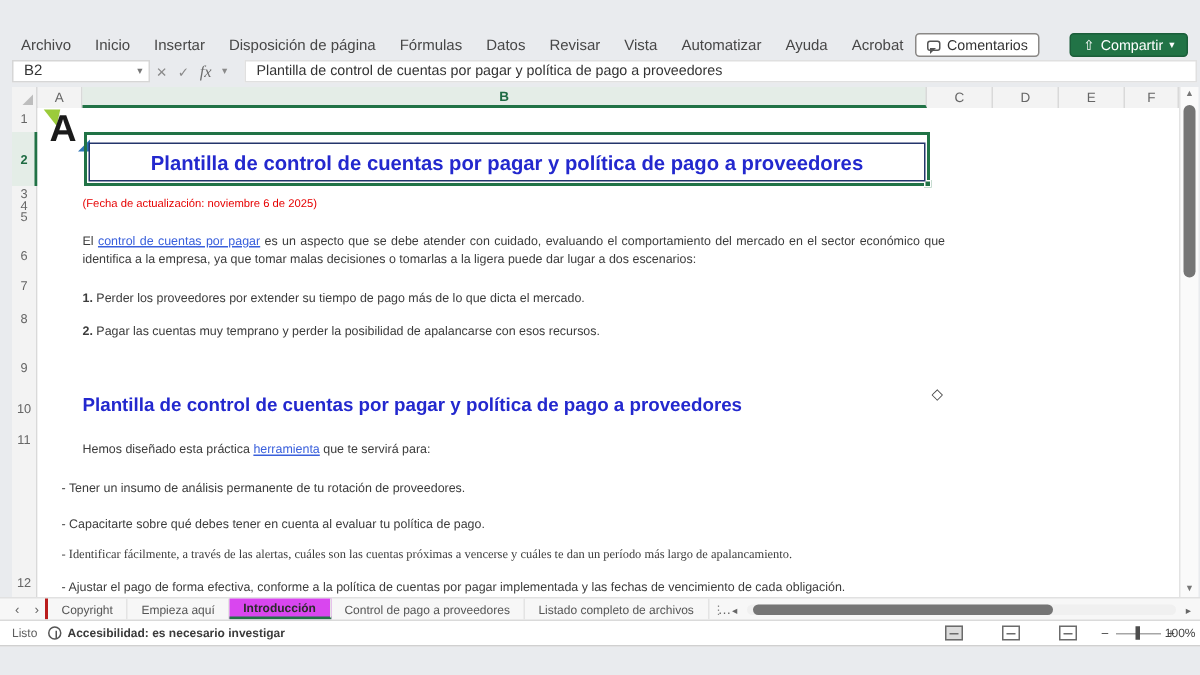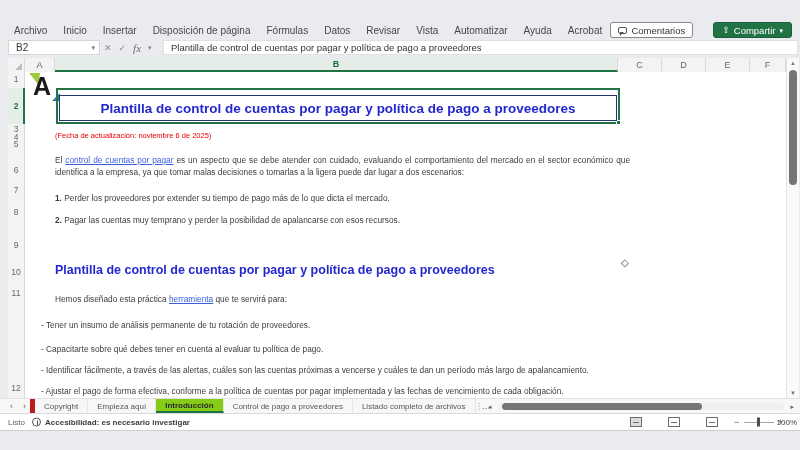--- a/index.html
+++ b/index.html
@@ -73,22 +73,22 @@
   
   .vscroll{left:786px;top:58px;width:13px;height:340px;background:#FAFAFA;border-left:1px solid #E3E3E3;}
   .vscroll .arr{position:absolute;left:0;width:100%;text-align:center;font-size:6px;color:#777;}
   .vthumb{position:absolute;left:2px;top:12px;width:8px;height:115px;background:#757575;border-radius:4px;}
 
   
   .tabbar{left:0;top:398px;width:800px;height:15px;background:#F7F7F7;border-top:1px solid #E1E1E1;
     display:flex;align-items:stretch;font-size:8px;color:#555;}
   .tabnav{display:flex;align-items:center;padding:0 4px 0 10px;gap:10px;font-size:9px;color:#666;}
   .sheet-tab{display:flex;align-items:center;padding:0 9px;border-right:1px solid #E4E4E4;white-space:nowrap;cursor:pointer;}
-  .sheet-tab.first{border-left:5px solid #b91c1c;}
-  .sheet-tab.active{background:#84cc16;font-weight:bold;color:#2B2B2B;border-bottom:2px solid var(--excel-green);}
+  .sheet-tab.first{border-left:2px solid #b91c1c;}
+  .sheet-tab.active{background:#d946ef;font-weight:bold;color:#2B2B2B;border-bottom:2px solid var(--excel-green);}
   .tab-extra{display:flex;align-items:center;padding:0 6px;color:#666;font-size:9px;}
   .kebab{position:absolute;left:475px;top:0;height:15px;display:flex;align-items:center;font-size:8px;color:#888;}
   .harr{position:absolute;top:0;height:15px;display:flex;align-items:center;font-size:7px;color:#666;}
   .htrack{position:absolute;left:498px;top:4px;width:286px;height:7px;background:#F0F0F0;border-radius:4px;}
   .hthumb{position:absolute;left:4px;top:0;width:200px;height:7px;background:#757575;border-radius:4px;}
 
   
   .statusbar{left:0;top:413px;width:800px;height:18px;background:#ffffff;border-top:1px solid #DADADA;border-bottom:1px solid #D0D0D0;}
   .status-mode{position:absolute;left:8px;top:50%;transform:translateY(-50%);font-size:8px;color:#5E5E5E;}
   .acc-wrap{position:absolute;left:32px;top:50%;transform:translateY(-50%);display:flex;align-items:center;gap:4px;}
@@ -194,21 +194,21 @@
   <div class="abs para" style="top:143px"><span class="num-b">2.</span><span> Pagar las cuentas muy temprano y perder la posibilidad de apalancarse con esos recursos.</span></div>
 
 
   <div class="abs sec-heading" style="top: 191px;">Plantilla de control de cuentas por pagar y política de pago a proveedores</div>
 
   <div class="abs para" style="top:222px"><span>Hemos diseñado esta práctica </span><span class="link">herramienta</span><span> que te servirá para:</span></div>
 
   <div id="bullet-list">
       <div class="bullet" style="top: 248px;">- Tener un insumo de análisis permanente de tu rotación de proveedores.</div>
       <div class="bullet" style="top: 272px;">- Capacitarte sobre qué debes tener en cuenta al evaluar tu política de pago.</div>
-      <div class="bullet" style="top: 293px;">- Identificar fácilmente, a través de las alertas, cuáles son las cuentas próximas a vencerse y cuáles te dan un período más largo de apalancamiento.</div>
+      <div class="bullet" style="top: 293px; font-family: Liberation Serif, serif;">- Identificar fácilmente, a través de las alertas, cuáles son las cuentas próximas a vencerse y cuáles te dan un período más largo de apalancamiento.</div>
       <div class="bullet" style="top: 314px;">- Ajustar el pago de forma efectiva, conforme a la política de cuentas por pagar implementada y las fechas de vencimiento de cada obligación.</div>
     </div>
 
   <div class="abs cursor-glyph">◇</div>
 </div>
 
 <div class="abs vscroll">
   <span class="arr" style="top:2px">▲</span>
   <div class="vthumb"></div>
   <span class="arr" style="bottom:2px">▼</span>

